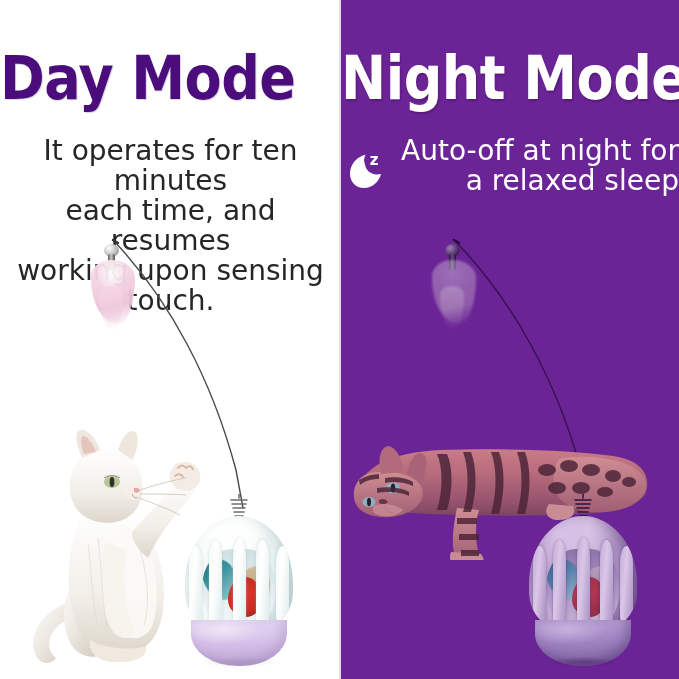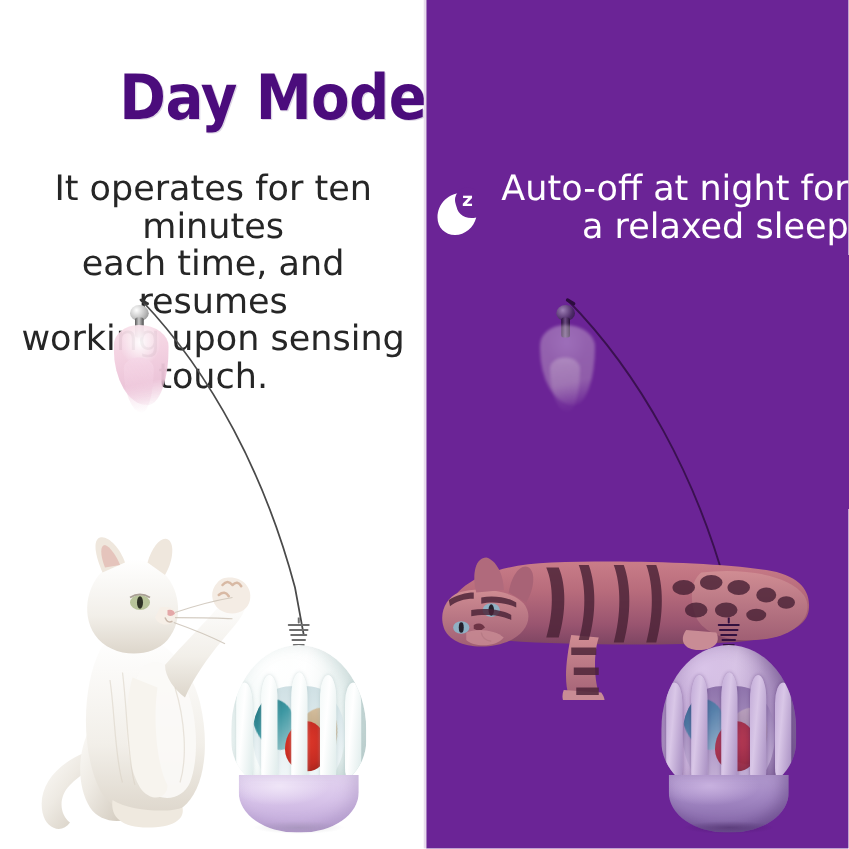--- a/index.html
+++ b/index.html
@@ -44,22 +44,22 @@
     height: 679px;
     background: #e8dcec;
     z-index: 5;
   }
 
   
   .heading {
     position: absolute;
     top: 50px;
     width: 100%;
-    text-align: right;
-    font-size: 50px;
+    text-align: left;
+    font-size: 60px;
     line-height: 56px;
     font-weight: 700;
     letter-spacing: -0.5px;
     font-family: "DejaVu Sans", "Liberation Sans", sans-serif;
     font-stretch: condensed;
     white-space: nowrap;
   }
   #day-heading {
     color: #4B0C7C;
     text-shadow: 1px 1px 0 rgba(120, 90, 150, .25);
@@ -419,20 +419,21 @@
           <div class="rib" style="left:91px; height:76px; top:30px;"></div>
         </div>
       </div>
       <div class="base"></div>
       <div class="shadow"></div>
     </div>
   </div>
 
   <div class="panel" id="night-panel" style="background: rgb(107, 36, 150);">
 
+    <div class="heading" id="night-heading" style="color: rgb(255, 255, 255);">Night Mode</div>
 
     <div id="night-sub-wrap">
       <div class="moon-icon">
         <svg viewBox="0 0 46 46" width="46" height="46">
           <path d="M30 11 C 18 11, 9 20, 9 31 C 9 39, 15 45, 23 45 C 31 45, 38 39, 40 31
                    C 31 33, 24 28, 24 20 C 24 16, 26 13, 30 11 Z" fill="#ffffff"></path>
           <circle cx="33" cy="17" r="10" fill="#6B2496"></circle>
           <text x="33" y="22" text-anchor="middle" font-family="'DejaVu Sans','Liberation Sans',sans-serif" font-size="15" font-weight="700" fill="#ffffff">z</text>
         </svg>
       </div>

